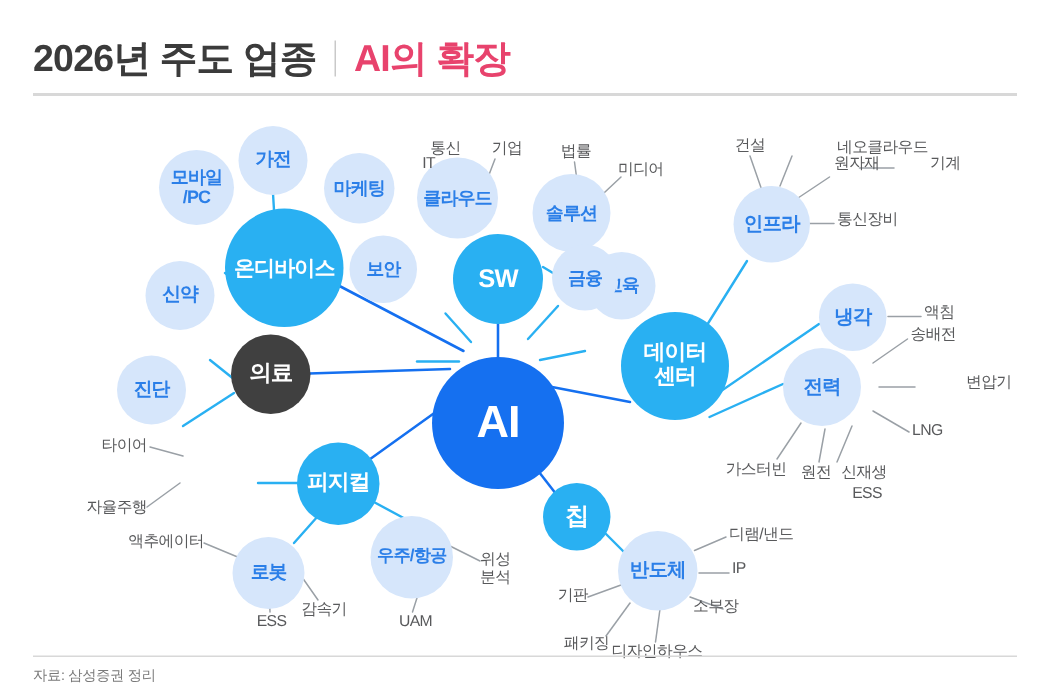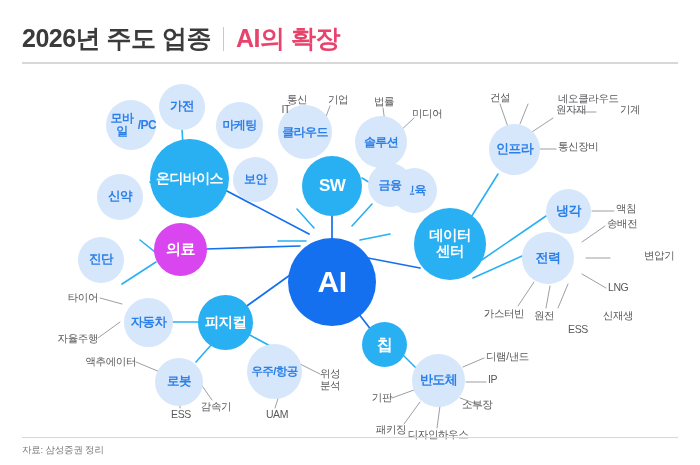--- a/index.html
+++ b/index.html
@@ -234,21 +234,21 @@
     </div>
 
     <div class="bubble primary" style="left: 302px; top: 100px; width: 60px; height: 60px; font-size: 17px; background: rgb(41, 176, 242);">
       <span>SW</span>
     </div>
 
     <div class="bubble primary" style="left: 150px; top: 83px; width: 79px; height: 79px; font-size: 14px; background: rgb(41, 176, 242);">
       <span>온디바이스</span>
     </div>
 
-    <div class="bubble primary" style="left: 154px; top: 167px; width: 53px; height: 53px; font-size: 15px; background: #d946ef;">
+    <div class="bubble primary" style="left: 154px; top: 167px; width: 53px; height: 53px; font-size: 15px; background: #404040;">
       <span>의료</span>
     </div>
 
     <div class="bubble primary" style="left: 198px; top: 239px; width: 55px; height: 55px; font-size: 14.5px; background: rgb(41, 176, 242);">
       <span>피지컬</span>
     </div>
 
     <div class="bubble primary" style="left: 362px; top: 266px; width: 45px; height: 45px; font-size: 16px; background: rgb(41, 176, 242);">
       <span>칩</span>
     </div>
@@ -275,40 +275,37 @@
     </div>
 
     <div class="bubble leaf" style="left: 392px; top: 112px; width: 45px; height: 45px; font-size: 12px; background: rgb(214, 230, 251); color: rgb(43, 127, 232);">
       <span>교육</span>
     </div>
 
     <div class="bubble leaf" style="left: 368px; top: 107px; width: 44px; height: 44px; font-size: 12px; background: rgb(214, 230, 251); color: rgb(43, 127, 232);">
       <span>금융</span>
     </div>
 
-    <div class="bubble leaf" style="left: 106px; top: 44px; width: 50px; height: 50px; font-size: 12px; flex-direction: row; background: rgb(214, 230, 251); color: rgb(43, 127, 232);">
+    <div class="bubble leaf" style="left: 106px; top: 44px; width: 50px; height: 50px; font-size: 12px; flex-direction: column; background: rgb(214, 230, 251); color: rgb(43, 127, 232);">
       <span>모바일</span>
       <span>/PC</span>
     </div>
 
     <div class="bubble leaf" style="left: 97px; top: 118px; width: 46px; height: 46px; font-size: 12.5px; background: rgb(214, 230, 251); color: rgb(43, 127, 232);">
       <span>신약</span>
     </div>
 
     <div class="bubble leaf" style="left: 159px; top: 28px; width: 46px; height: 46px; font-size: 12.5px; background: rgb(214, 230, 251); color: rgb(43, 127, 232);">
       <span>가전</span>
     </div>
 
     <div class="bubble leaf" style="left: 78px; top: 181px; width: 46px; height: 46px; font-size: 12.5px; background: rgb(214, 230, 251); color: rgb(43, 127, 232);">
       <span>진단</span>
     </div>
 
-    <div class="bubble leaf" style="left: 124px; top: 242px; width: 49px; height: 49px; font-size: 12.5px; background: rgb(214, 230, 251); color: rgb(43, 127, 232);">
-      <span>자동차</span>
-    </div>
 
     <div class="bubble leaf" style="left: 155px; top: 302px; width: 48px; height: 48px; font-size: 12.5px; background: rgb(214, 230, 251); color: rgb(43, 127, 232);">
       <span>로봇</span>
     </div>
 
     <div class="bubble leaf" style="left: 247px; top: 288px; width: 55px; height: 55px; font-size: 11.5px; background: rgb(214, 230, 251); color: rgb(43, 127, 232);">
       <span>우주/항공</span>
     </div>
 
     <div class="bubble leaf" style="left: 412px; top: 298px; width: 53px; height: 53px; font-size: 13px; background: rgb(214, 230, 251); color: rgb(43, 127, 232);">
@@ -337,21 +334,21 @@
     <div class="tip" style="left: 542px; top: 37px; color: rgb(88, 89, 91); padding-left: 16px;">네오클라우드</div>
     <div class="tip" style="left: 556px; top: 48px; color: rgb(88, 89, 91);">원자재</div>
     <div class="tip" style="left: 620px; top: 48px; color: rgb(88, 89, 91);">기계</div>
     <div class="tip" style="left: 558px; top: 85px; color: rgb(88, 89, 91);">통신장비</div>
 
     <div class="tip" style="left: 616px; top: 147px; color: rgb(88, 89, 91);">액침</div>
 
     <div class="tip" style="left: 607px; top: 162px; color: rgb(88, 89, 91);">송배전</div>
     <div class="tip" style="left: 612px; top: 194px; color: rgb(88, 89, 91); margin-left: 32px;">변압기</div>
     <div class="tip" style="left: 608px; top: 226px; color: rgb(88, 89, 91);">LNG</div>
-    <div class="tip c" style="left: 576px; top: 254px; color: rgb(88, 89, 91); margin-left: 42px;">신재생</div>
+    <div class="tip c" style="left: 576px; top: 254px; color: rgb(88, 89, 91);">신재생</div>
     <div class="tip c" style="left: 578px; top: 268px; color: rgb(88, 89, 91);">ESS</div>
     <div class="tip c" style="left: 544px; top: 254px; color: rgb(88, 89, 91);">원전</div>
     <div class="tip c" style="left: 504px; top: 252px; color: rgb(88, 89, 91);">가스터빈</div>
 
     <div class="tip" style="left: 486px; top: 295px; color: rgb(88, 89, 91);">디램/낸드</div>
     <div class="tip" style="left: 488px; top: 318px; color: rgb(88, 89, 91);">IP</div>
     <div class="tip" style="left: 462px; top: 343px; color: rgb(88, 89, 91);">소부장</div>
     <div class="tip c" style="left: 438px; top: 373px; color: rgb(88, 89, 91);">디자인하우스</div>
     <div class="tip c" style="left: 391px; top: 368px; color: rgb(88, 89, 91);">패키징</div>
     <div class="tip r" style="left: 392px; top: 336px; color: rgb(88, 89, 91);">기판</div>

